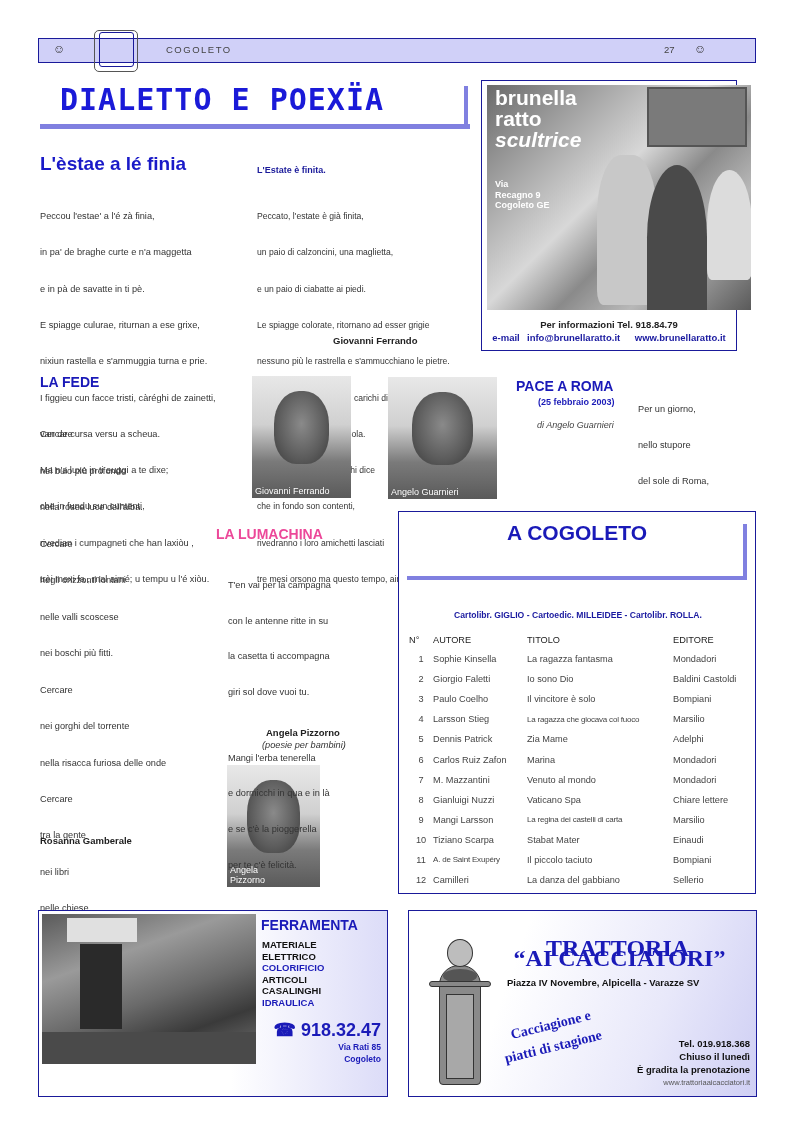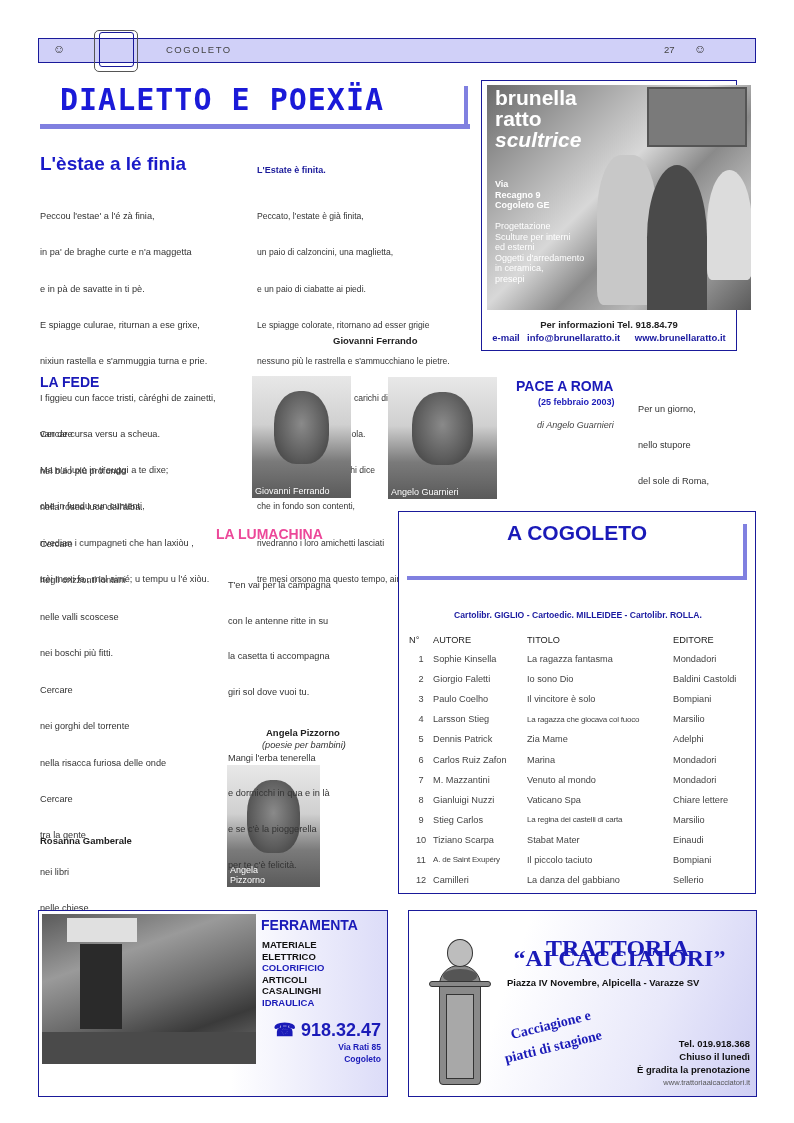--- a/index.html
+++ b/index.html
@@ -175,28 +175,20 @@
     <div class="deco4"></div>
     <div id="brunella-name">
       <div>brunella</div>
       <div>ratto</div>
       <div class="it">scultrice</div>
     </div>
     <div id="brunella-address">
       <div>Via</div>
       <div>Recagno 9</div>
       <div>Cogoleto GE</div>
-    </div>
-    <div id="brunella-services">
-      <div>Progettazione</div>
-      <div>Sculture per interni</div>
-      <div>ed esterni</div>
-      <div>Oggetti d'arredamento</div>
-      <div>in ceramica,</div>
-      <div>presepi</div>
     </div>
   </div>
   <div id="brunella-info">Per informazioni Tel. 918.84.79</div>
   <div id="brunella-contacts">
     <span>e-mail</span>&nbsp;
     <span>info@brunellaratto.it</span>&nbsp;&nbsp;&nbsp;
     <span>www.brunellaratto.it</span>
   </div>
 </div>
 
@@ -349,21 +341,21 @@
           <td class="c-pub">Mondadori</td>
         </tr>
         <tr>
           <td class="c-num">8</td>
           <td class="c-aut">Gianluigi Nuzzi</td>
           <td class="c-tit">Vaticano Spa</td>
           <td class="c-pub">Chiare lettere</td>
         </tr>
         <tr>
           <td class="c-num">9</td>
-          <td class="c-aut">Stieg Carlos</td>
+          <td class="c-aut">Mangi Larsson</td>
           <td class="c-tit small">La regina dei castelli di carta</td>
           <td class="c-pub">Marsilio</td>
         </tr>
         <tr>
           <td class="c-num">10</td>
           <td class="c-aut">Tiziano Scarpa</td>
           <td class="c-tit">Stabat Mater</td>
           <td class="c-pub">Einaudi</td>
         </tr>
         <tr>

